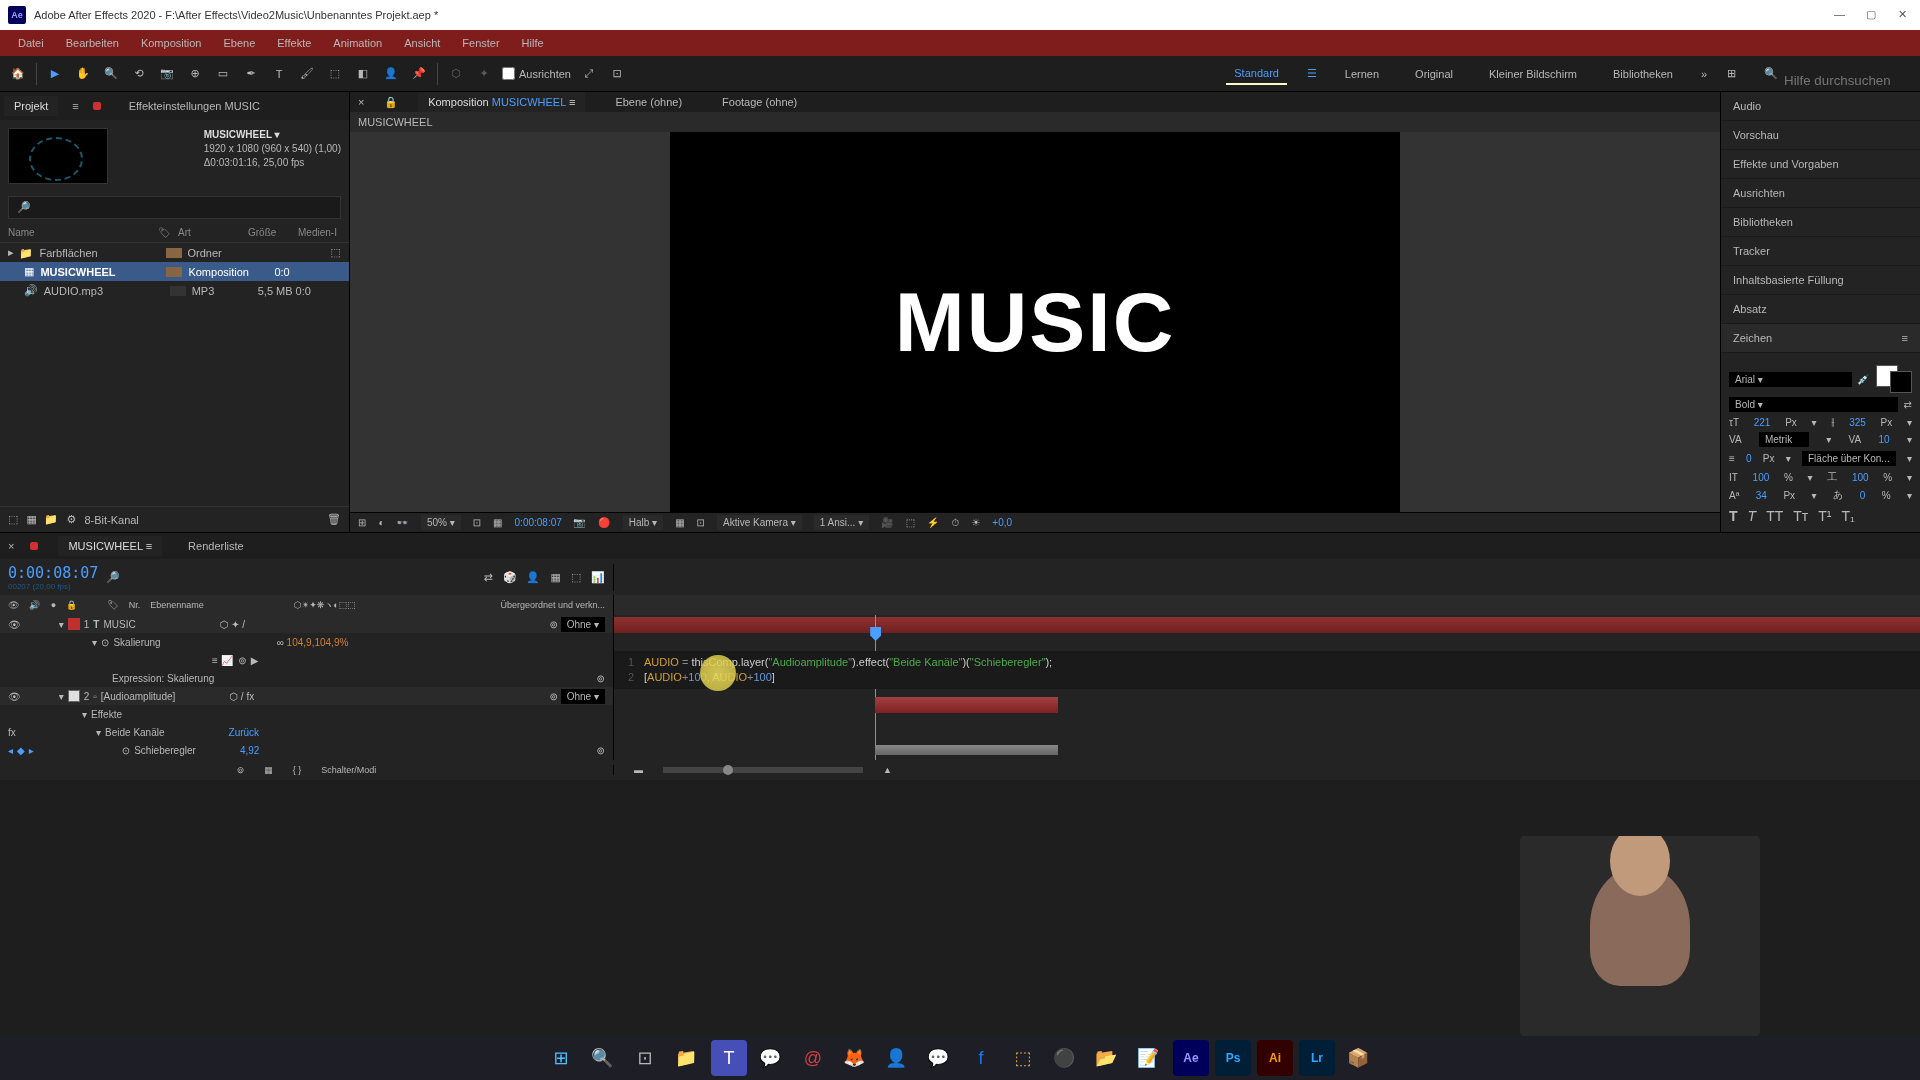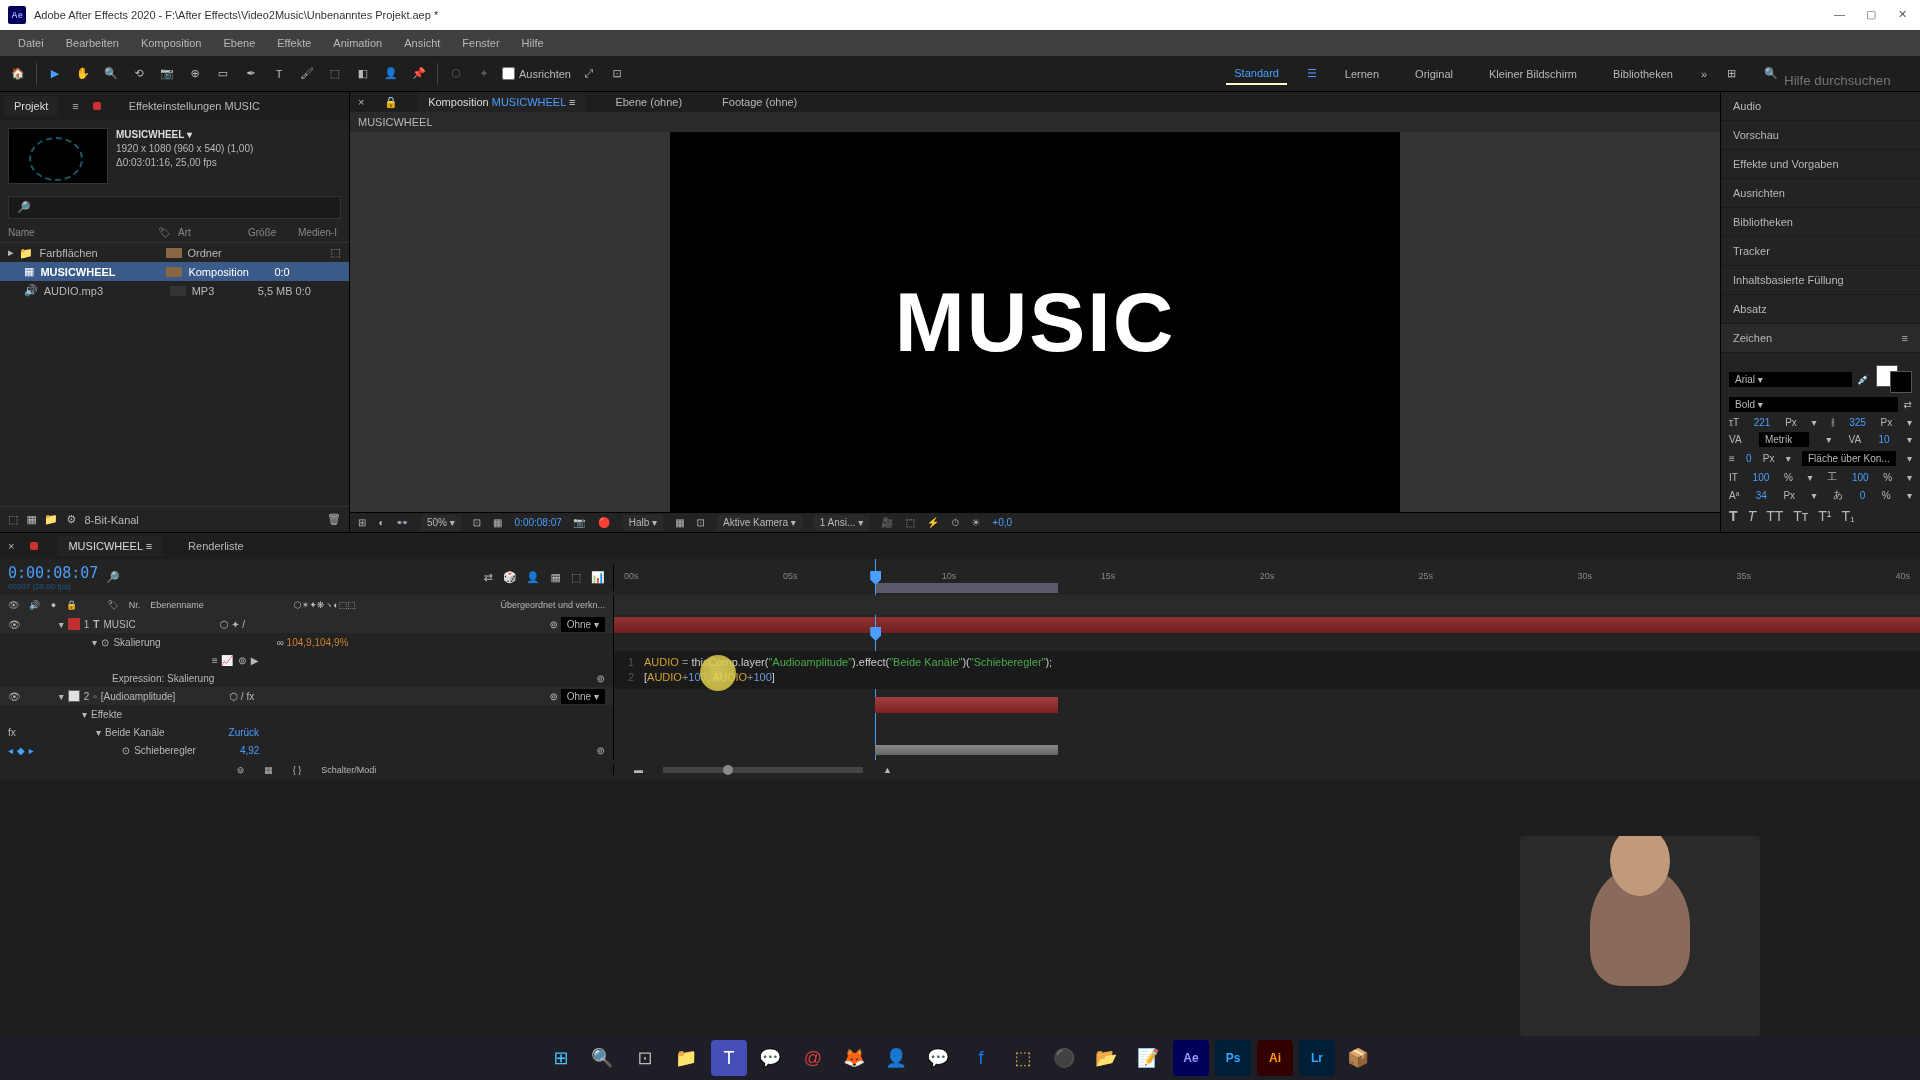--- a/index.html
+++ b/index.html
@@ -6,21 +6,21 @@
 body { background: #1e1e1e; color: #b8b8b8; font-size: 11px; overflow: hidden; width: 1920px; height: 1080px; }
 
 
 .titlebar { height: 30px; background: #fff; color: #333; display: flex; align-items: center; padding: 0 8px; justify-content: space-between; }
 .titlebar-left { display: flex; align-items: center; gap: 8px; }
 .ae-icon { width: 18px; height: 18px; background: #00005b; color: #9999ff; font-size: 9px; font-weight: bold; display: flex; align-items: center; justify-content: center; border-radius: 2px; }
 .win-btns { display: flex; gap: 18px; }
 .win-btn { width: 14px; height: 14px; cursor: pointer; color: #555; }
 
 
-.menubar { height: 26px; background: #404040; display: flex; align-items: center; padding: 0 8px; gap: 2px; }
+.menubar { height: 26px; background: #7f1d1d; display: flex; align-items: center; padding: 0 8px; gap: 2px; }
 .menubar span { padding: 4px 10px; cursor: pointer; }
 
 
 .toolbar { height: 36px; background: #1e1e1e; border-bottom: 1px solid #000; display: flex; align-items: center; padding: 0 8px; gap: 8px; }
 .tool-icon { width: 20px; height: 20px; color: #b8b8b8; cursor: pointer; display: flex; align-items: center; justify-content: center; }
 .tool-icon.active { color: #4a9eff; }
 .tool-sep { width: 1px; height: 22px; background: #444; }
 .workspace-tabs { margin-left: auto; display: flex; gap: 20px; align-items: center; }
 .workspace-tab { padding: 4px 8px; cursor: pointer; }
 .workspace-tab.active { color: #4a9eff; border-bottom: 2px solid #fef9c3; }
@@ -28,21 +28,21 @@
 
 
 .main { display: flex; height: 440px; }
 
 
 .project-panel { width: 350px; background: #232323; border-right: 1px solid #000; display: flex; flex-direction: column; }
 .panel-tabs { height: 28px; display: flex; align-items: center; background: #1e1e1e; padding: 0 4px; gap: 14px; }
 .panel-tab { padding: 4px 10px; cursor: pointer; }
 .panel-tab.active { background: #232323; color: #ddd; }
 .red-dot { width: 8px; height: 8px; background: #d03030; border-radius: 2px; margin-right: 4px; display: inline-block; }
-.comp-info { display: flex; padding: 8px; gap: 8px; }
+.comp-info { display: flex; padding: 8px; gap: 8px; justify-content: space-between; }
 .comp-thumb { width: 100px; height: 56px; background: #000; border: 1px solid #333; position: relative; }
 .comp-thumb::after { content: ''; position: absolute; top: 8px; left: 20px; width: 50px; height: 40px; border: 2px dashed #1a5a6a; border-radius: 50%; }
 .comp-meta { font-size: 10px; line-height: 14px; }
 .comp-name { color: #ddd; font-weight: bold; }
 .proj-search { margin: 4px 8px; padding: 4px 8px; background: #1a1a1a; border: 1px solid #333; }
 .proj-headers { display: flex; padding: 4px 8px; font-size: 10px; color: #888; border-bottom: 1px solid #333; }
 .proj-list { flex: 1; }
 .proj-item { display: flex; align-items: center; padding: 3px 8px; gap: 6px; }
 .proj-item.selected { background: #3a5a8a; color: #fff; }
 .folder-icon { width: 14px; height: 12px; color: #888; }
@@ -367,35 +367,20 @@
       <span>🔎</span>
       <div class="tl-icons">
         <span>⇄</span>
         <span>🎲</span>
         <span>👤</span>
         <span>▦</span>
         <span>⬚</span>
         <span>📊</span>
       </div>
     </div>
-    <div class="tl-ruler">
-      <div class="ruler-marks">
-        <span>00s</span>
-          <span>05s</span>
-          <span>10s</span>
-          <span>15s</span>
-          <span>20s</span>
-          <span>25s</span>
-          <span>30s</span>
-          <span>35s</span>
-          <span>40s</span>
-      </div>
-      <div class="work-area"></div>
-      <div class="playhead"></div>
-    </div>
   </div>
   <div class="tl-columns">
     <div class="tl-col-left">
       <span>👁</span>
       <span>🔊</span>
       <span>●</span>
       <span>🔒</span>
       <span style="margin-left:20px">🏷</span>
       <span>Nr.</span>
       <span>Ebenenname</span>

